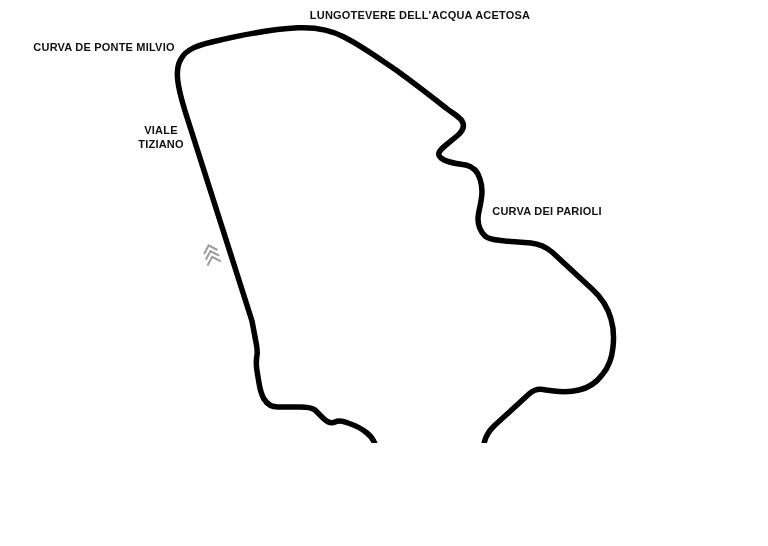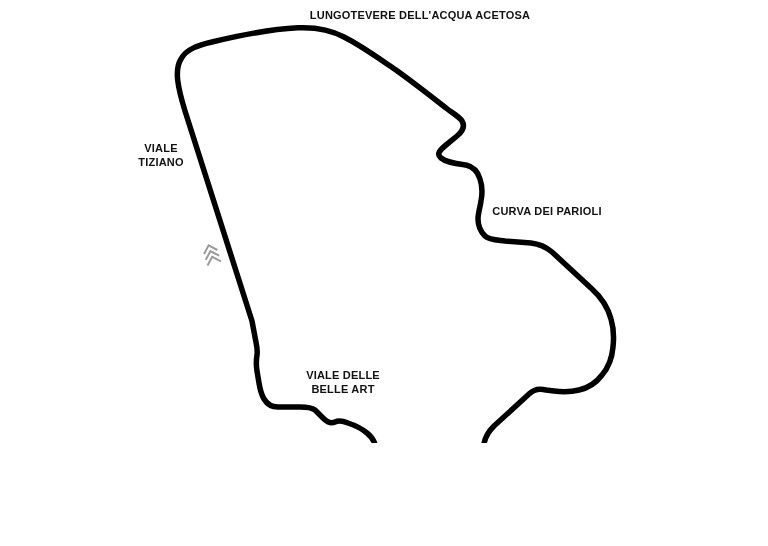--- a/index.html
+++ b/index.html
@@ -44,21 +44,21 @@
     line-height: 14px;
     letter-spacing: 0.2px;
     color: var(--label-text, #111111);
     white-space: pre-line;
     text-align: center;
     user-select: none;
   }
   .label-lungotevere { left: 420px; top: 8px; }
   .label-ponte-milvio { left: 104px; top: 40px; }
   .label-fonte-acetosa { left: 526px; top: 105px; }
-  .label-tiziano { left: 161px; top: 141px; }
+  .label-tiziano { left: 161px; top: 123px; }
   .label-parioli { left: 547px; top: 204px; }
   .label-belle-arti { left: 343px; top: 368px; }
 </style>
 </head>
 <body>
 
 <div class="stage">
 
   <svg class="circuit-svg" width="768" height="546" viewBox="0 0 768 546">
 
@@ -131,22 +131,21 @@
       <rect class="flag-cell" x="-10.5" y="0" width="4.2" height="4.2"></rect>
       <rect class="flag-cell" x="-2.1" y="0" width="4.2" height="4.2"></rect>
       <rect class="flag-cell" x="6.3" y="0" width="4.2" height="4.2"></rect>
       <rect class="flag-cell" x="-6.3" y="4.2" width="4.2" height="4.2"></rect>
       <rect class="flag-cell" x="2.1" y="4.2" width="4.2" height="4.2"></rect>
     </g>
   </svg>
 
   <div class="label label-lungotevere">LUNGOTEVERE DELL'ACQUA ACETOSA</div>
 
+  <div class="label label-ponte-milvio">CURVA DE PONTE MILVIO</div>
 
 
   <div class="label label-tiziano">VIALE
 TIZIANO</div>
 
   <div class="label label-parioli">CURVA DEI PARIOLI</div>
 
-  <div class="label label-belle-arti">VIALE DELLE
-BELLE ART</div>
 </div>
 
 </body></html>

